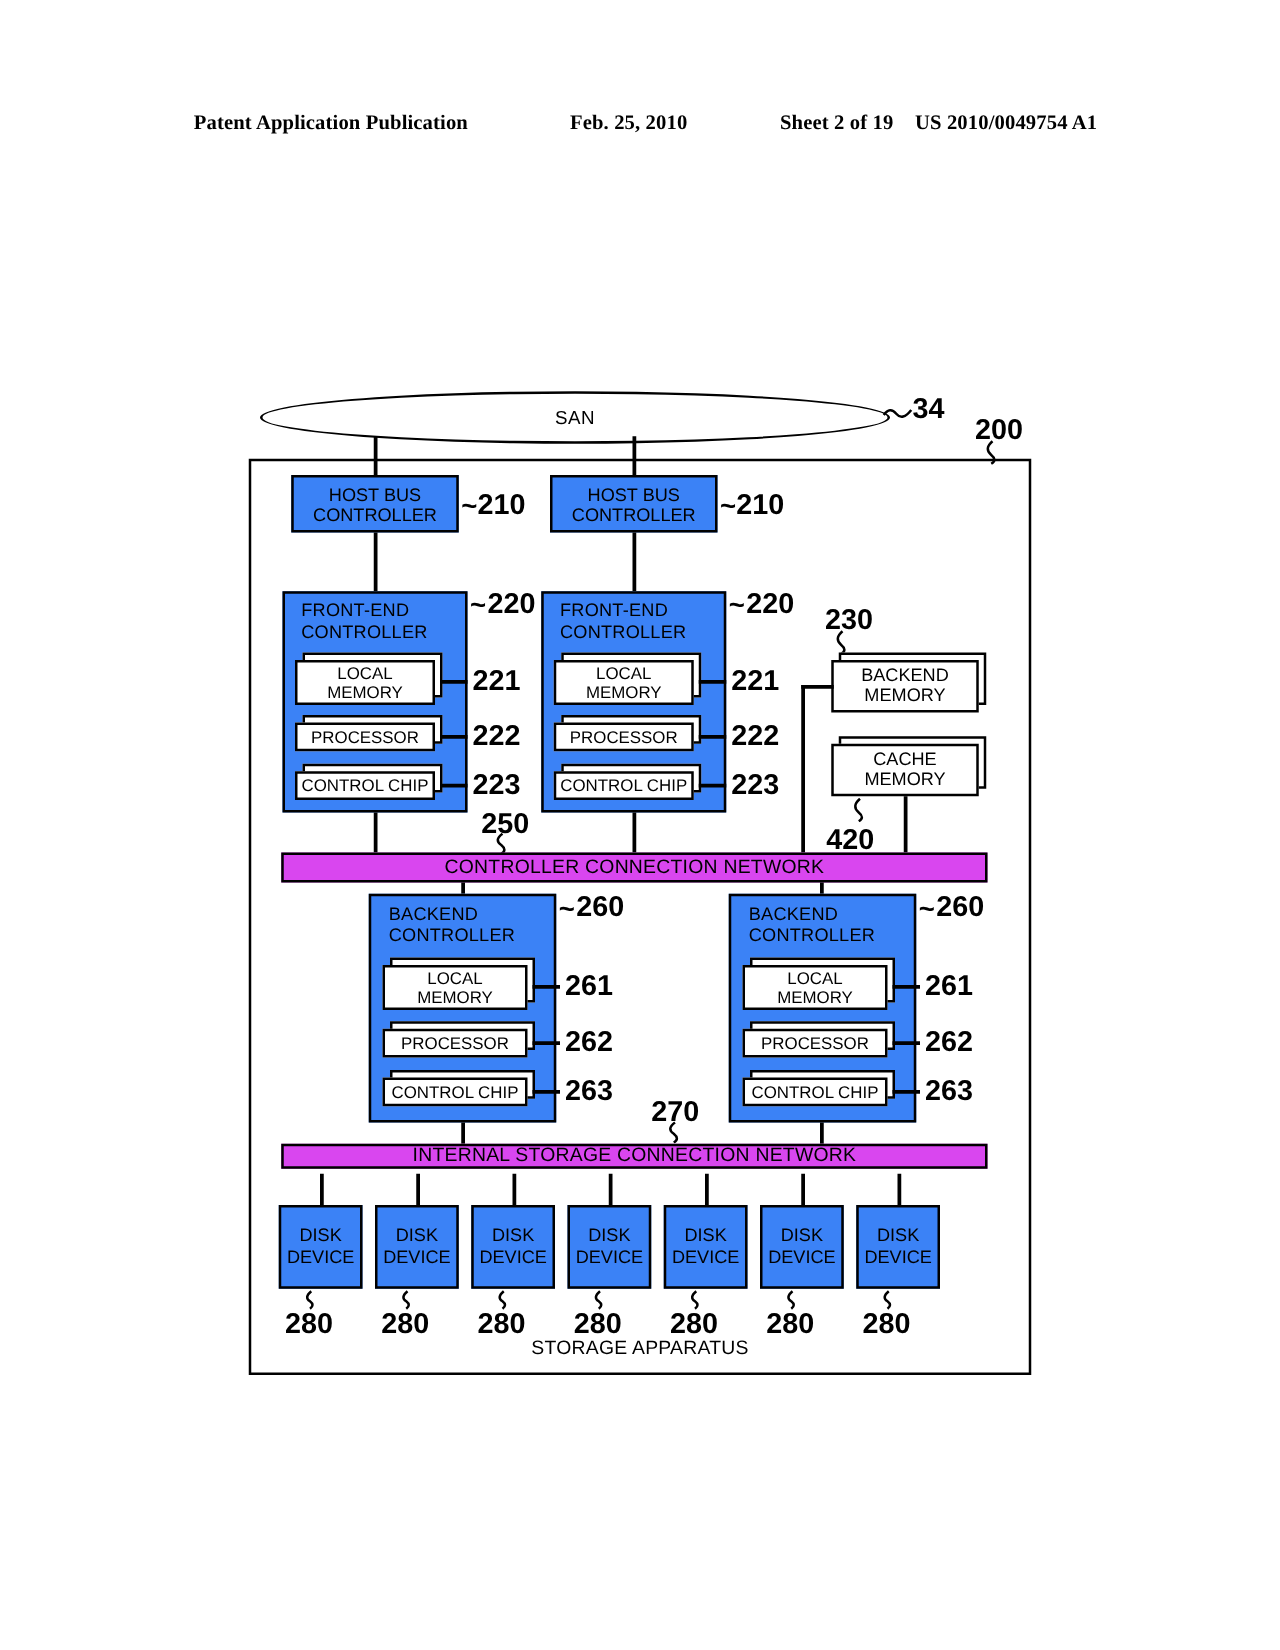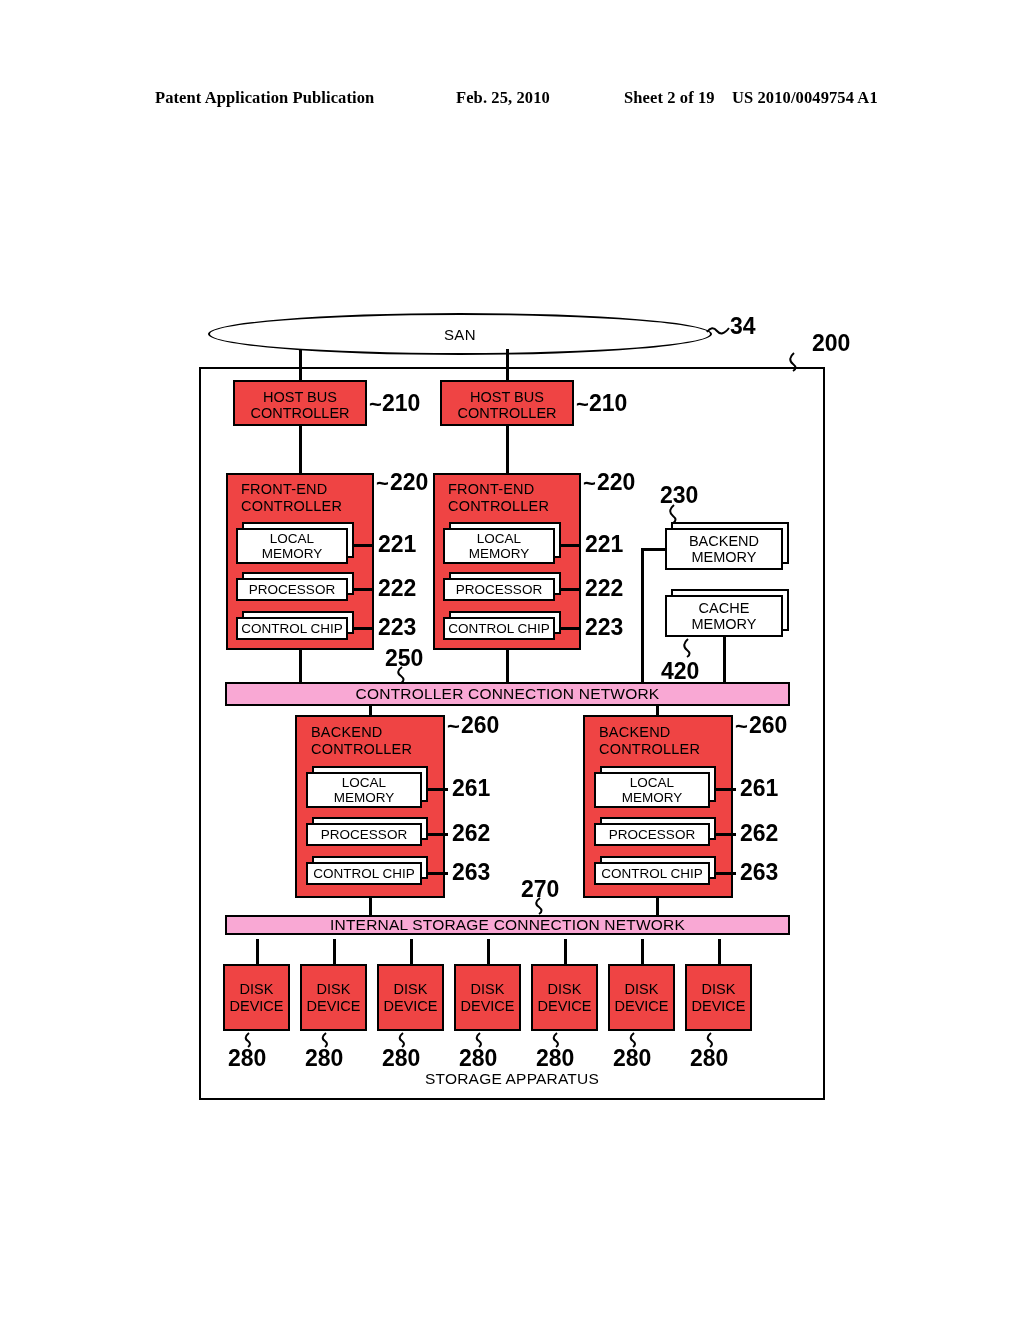--- a/index.html
+++ b/index.html
@@ -23,21 +23,21 @@
   .hdr .h4{left:706px;}
 
   
   .fig-title{
     position:absolute;left:0;right:0;top:246px;
     text-align:center;font-size:31px;letter-spacing:.5px;
   }
 
   
   .box{
-    position:absolute;border:2.5px solid #000;background:#ef4444;
+    position:absolute;border:2.5px solid #000;background:#3b82f6;
     box-sizing:border-box;display:flex;align-items:center;
     justify-content:center;text-align:center;line-height:1.12;
   }
   .box.topalign{align-items:flex-start;}
 
   
   .mod{position:absolute;}
   .mod .shadow{
     position:absolute;left:6px;top:-6px;width:100%;height:100%;
     border:2px solid #000;background:#fff;box-sizing:border-box;
@@ -66,21 +66,21 @@
   .san{
     position:absolute;border:2.5px solid #000;border-radius:50%;
     background:#fff;display:flex;align-items:center;justify-content:center;
     font-size:15px;letter-spacing:.4px;
   }
 
   
   .frame{position:absolute;border:2.5px solid #000;background:transparent;box-sizing:border-box;}
 
   .netbar{
-    position:absolute;border:2.5px solid #000;background:#f9a8d4;box-sizing:border-box;
+    position:absolute;border:2.5px solid #000;background:#d946ef;box-sizing:border-box;
     display:flex;align-items:center;justify-content:center;
     font-size:15.5px;letter-spacing:.2px;
   }
 
   .caption{position:absolute;font-size:15.5px;letter-spacing:.2px;white-space:nowrap;}
   .t13{font-size:13.5px;}
   .t14{font-size:14.5px;}
 </style>
 </head>
 <body>
@@ -97,21 +97,21 @@
 
   <div class="san" style="left:208px;top:313px;width:500px;height:38px;">
     <span>SAN</span>
   </div>
 
   <svg class="sq" style="left:706px;top:318px;" width="26" height="22">
     <path d="M1,14 q5,-7 10,-1 q5,6 12,-3" fill="none" stroke="#000" stroke-width="2"></path>
   </svg>
   <div class="ref" style="left:730px;top:313px;">34</div>
 
-  <div class="ref" style="left:780px;top:330px;margin-left:32px;">200</div>
+  <div class="ref" style="left:780px;top:330px;">200</div>
   <svg class="sq" style="left:784px;top:352px;" width="20" height="20">
     <path d="M10,1 q-7,6 -1,11 q5,4 0,7" fill="none" stroke="#000" stroke-width="2"></path>
   </svg>
 
   <div class="frame" style="left:199px;top:367px;width:626px;height:733px;"></div>
 
   <div class="vline" style="left:299px;top:349px;height:32px;"></div>
   <div class="vline" style="left:506px;top:349px;height:32px;"></div>
 
   <div class="box topalign" style="left:233px;top:380px;width:134px;height:46px;padding-top:7px;">

